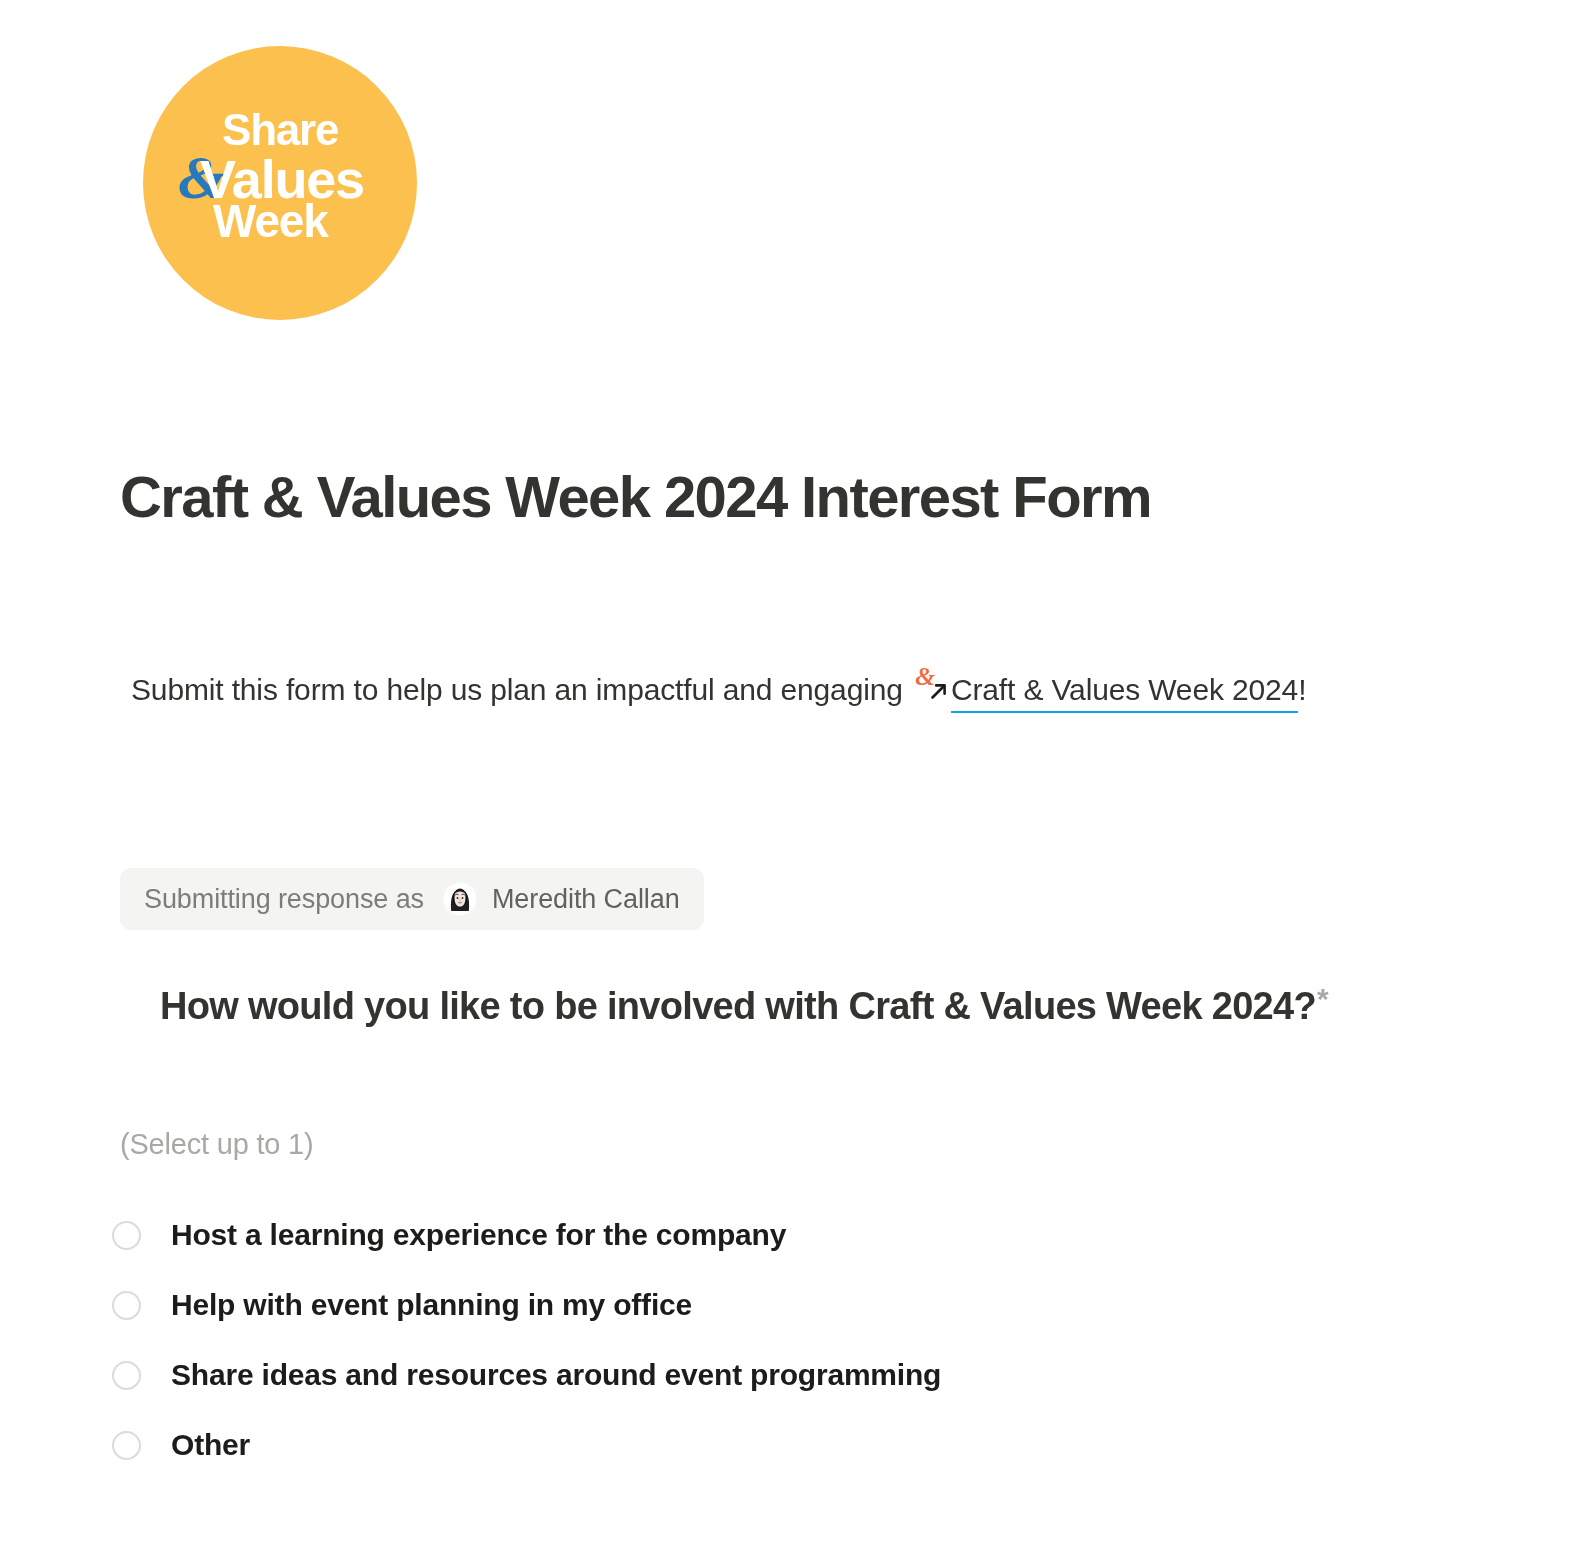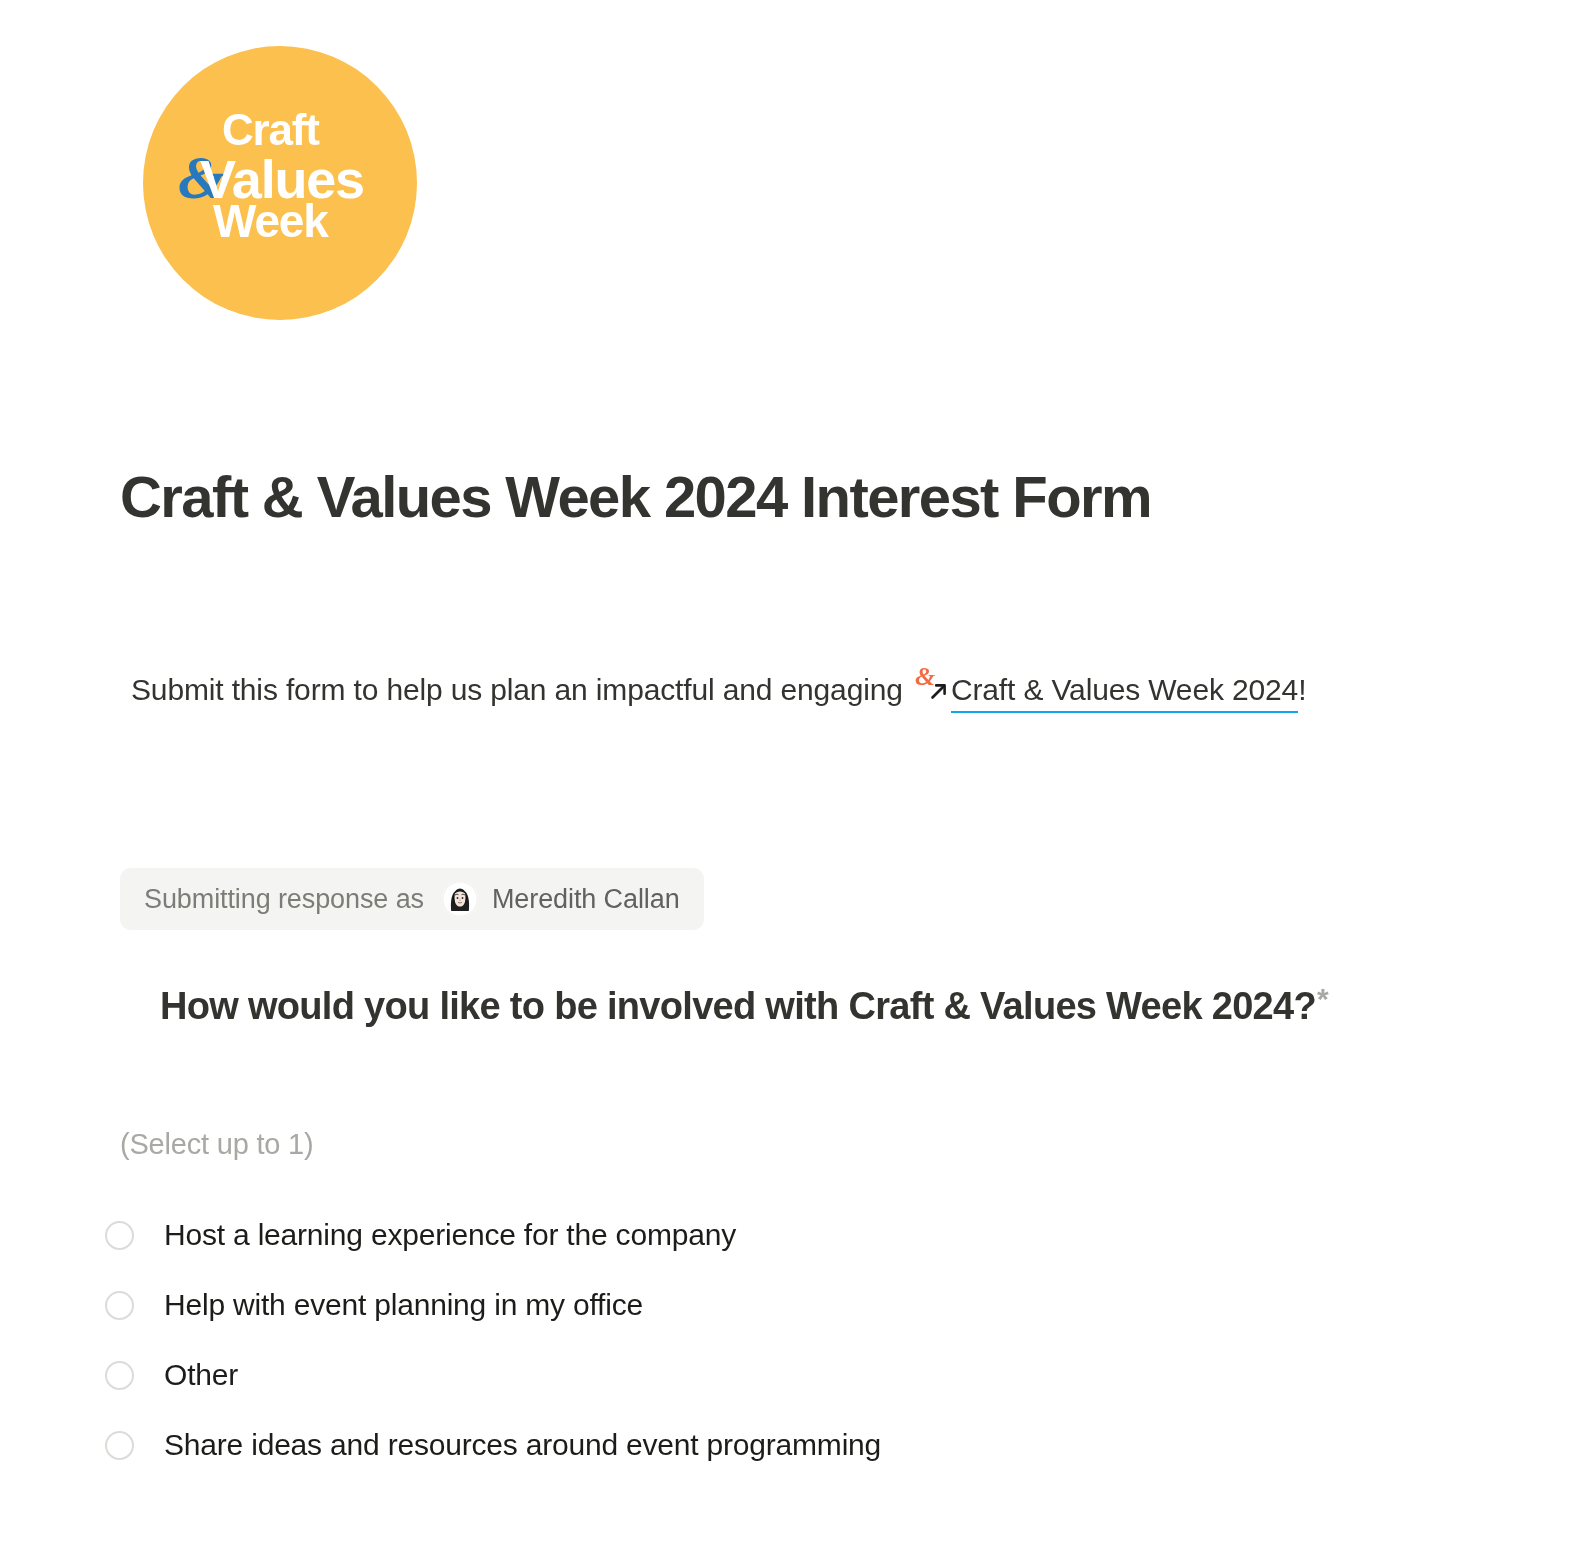--- a/index.html
+++ b/index.html
@@ -188,23 +188,24 @@
     left: 120px;
     top: 1128px;
     font-size: 29px;
     color: #a8a8a4;
     letter-spacing: -0.2px;
   }
 
   
   .options {
     position: absolute;
-    left: 105px;
+    left: 112px;
     top: 1212px;
     width: 1200px;
+    font-weight: bold;
   }
   .option-row {
     display: flex;
     align-items: center;
     height: 46px;
     margin-bottom: 24px;
   }
   .radio {
     width: 29px;
     height: 29px;
@@ -223,21 +224,21 @@
 </style>
 </head>
 <body>
 
 <div class="page">
 
   <div class="logo-wrap">
     <div class="logo-circle">
       <div class="logo-text">
         <span class="logo-amp">&amp;</span>
-        <span class="logo-line logo-line-1">Craft</span>
+        <span class="logo-line logo-line-1">Share</span>
         <span class="logo-line logo-line-2">Values</span>
         <span class="logo-line logo-line-3">Week</span>
       </div>
     </div>
   </div>
 
   <h1 class="form-title">Craft &amp; Values Week 2024 Interest Form</h1>
 
   <div class="form-desc">
     <span>Submit this form to help us plan an impactful and engaging </span><span class="link-chip"><span class="amp-icon"><span class="amp-glyph">&amp;</span><svg width="21" height="21" viewBox="0 0 21 21" aria-hidden="true">
@@ -276,21 +277,21 @@
     <div class="option-row">
       <span class="radio"></span>
       <span class="option-label">Host a learning experience for the company</span>
     </div>
     <div class="option-row">
       <span class="radio"></span>
       <span class="option-label">Help with event planning in my office</span>
     </div>
     <div class="option-row">
       <span class="radio"></span>
+      <span class="option-label">Share ideas and resources around event programming</span>
+    </div>
+    <div class="option-row">
+      <span class="radio"></span>
       <span class="option-label">Other</span>
     </div>
-    <div class="option-row">
-      <span class="radio"></span>
-      <span class="option-label">Share ideas and resources around event programming</span>
-    </div>
   </div>
 
 </div>
 
 </body></html>

